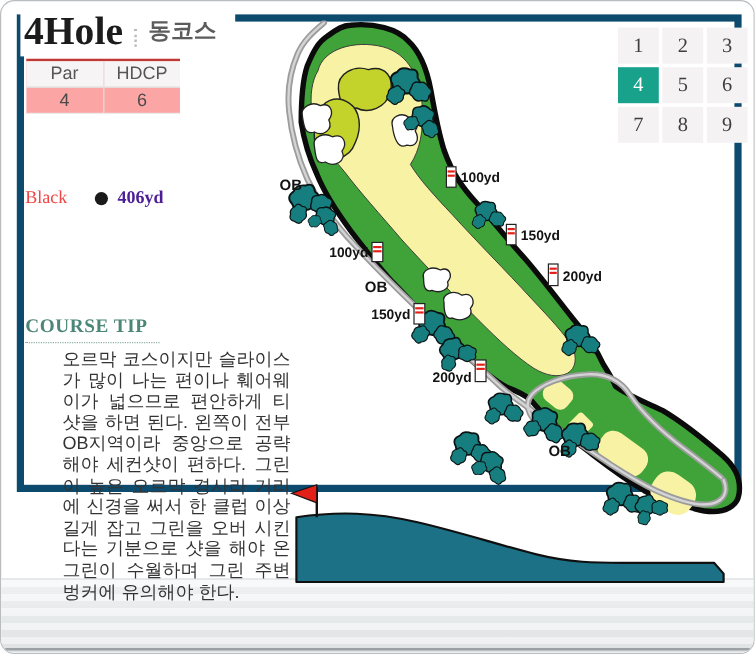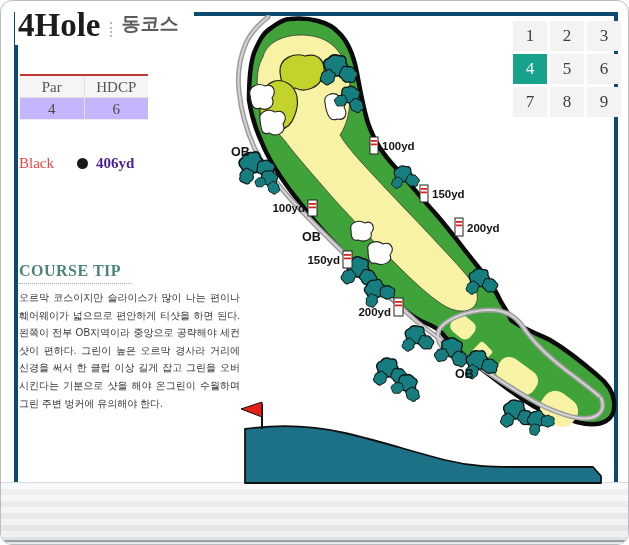--- a/index.html
+++ b/index.html
@@ -6,22 +6,22 @@
   html,body { background:#fff; }
   body { font-family:"Liberation Sans", sans-serif; }
 
   .frame{
     position:relative; width:629px; height:545px;
     background:#fff; border:1px solid #b9bdbf; border-radius:12px;
     overflow:hidden;
   }
 
   .card{
-    position:absolute; left:13px; top:11px; width:604px; height:532px;
-    background:#fff; border:4px solid #0c4a6e;
+    position:absolute; left:13px; top:11px; width:604px; height:398px;
+    background:#fff; border:6px solid #0c4a6e;
   }
 
   
   .title-row{
     position:absolute; left:-3px; top:-9px; z-index:5;
     display:flex; align-items:flex-end;
     background:#fff; padding:0 16px 2px 3px;
   }
   .title-row h1{
     font-family:"Liberation Serif", serif;
@@ -29,23 +29,23 @@
   }
   .title-divider{
     border-left:2px dotted #b9b9b9; height:15px; margin:0 9px 6px 10px;
   }
   .subtitle{
     font-size:19px; font-weight:700; color:#5c5c5c; padding-bottom:6px;
   }
 
   
   .par-table{
-    position:absolute; left:2px; top:58px; width:128px; z-index:4;
-    border-top:2px solid #bf3a34; background:#c4b5fd;
-    font-family:Liberation Serif, serif;
+    position:absolute; left:2px; top:31px; width:128px; z-index:4;
+    border-top:2px solid #bf3a34; background:#fca5a5;
+    font-family:Liberation Sans, sans-serif;
   }
   .pt-row{ display:flex; }
   .pt-row > div{
     flex:1; text-align:center; font-size:15px; height:22px; line-height:22px;
     color:#4a4a4a; border-bottom:1px solid #eceaea;
   }
   .pt-row > div:first-child{ border-right:1px solid #e2e0e0; }
   .pt-head > div{ background:#f6f4f4; color:#565656; border-bottom:1px solid #e0dede; }
 
   
@@ -60,21 +60,21 @@
 
   
   .tip-head{
     position:absolute; left:1px; top:246px; z-index:4;
     display:inline-block; font-family:"Liberation Serif", serif;
     font-size:16px; font-weight:700; color:#4c8677; letter-spacing:0.5px;
     border-bottom:1px dotted #8fb0a5; padding:0 10px 3px 0;
   }
   .tip-body{
     position:absolute; left:1px; top:273px; width:221px; z-index:4;
-    font-size:10px; line-height:17.6px; color:#333; text-align:justify;
+    font-size:15px; line-height:17.6px; color:#333; text-align:justify;padding-left:31px;
   }
 
   
   .hole-grid{
     position:absolute; left:495px; top:5px; z-index:6;
     display:grid; grid-template-columns:repeat(3,34px); gap:3px;
   }
   .hole-cell{
     height:30px; line-height:30px; text-align:center;
     background:#f4f2f2; color:#3e3e3e;

